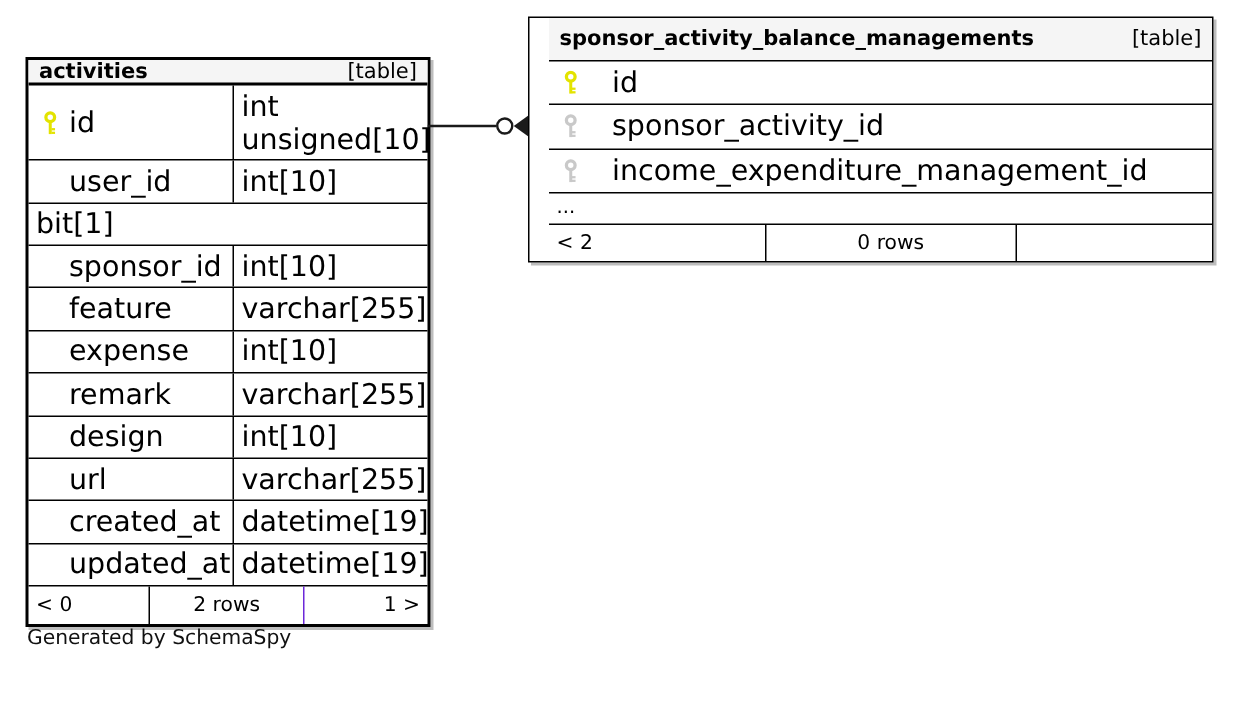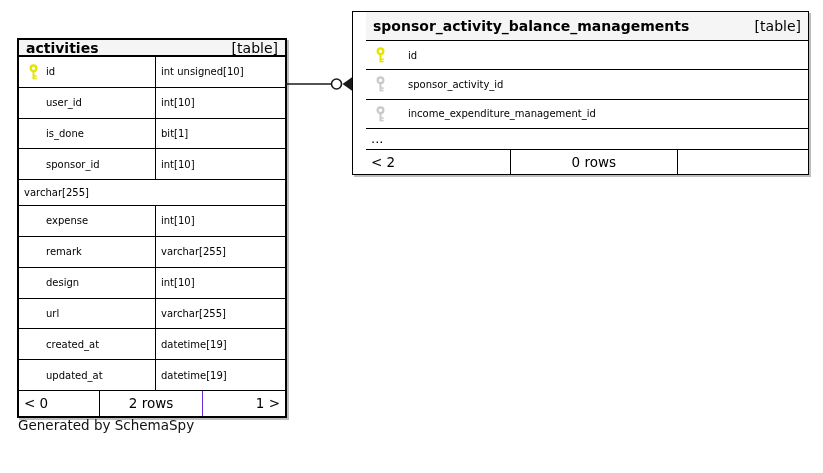--- a/index.html
+++ b/index.html
@@ -15,21 +15,21 @@
 
   .entity-header {
     display: flex; align-items: center; justify-content: space-between;
     background: #f5f5f5; padding: 0 7px; flex: none;
   }
   #activities-table .entity-header { height: 17px; border-bottom: 2px solid #000; }
   #sponsor-table .entity-header { height: 29px; border-bottom: 1px solid #000; }
   .entity-title { font-weight: bold; font-size: 14px; }
   .entity-tag { font-size: 14px; }
 
-  .col-row { display: flex; flex: 1 1 auto; align-items: stretch; border-bottom: 1px solid #000; font-size: 10px; }
+  .col-row { display: flex; flex: 1 1 auto; align-items: stretch; border-bottom: 1px solid #000; font-size: 19px; }
   .col-row:last-of-type { border-bottom: 1px solid #000; }
 
   
   .cell-name { width: 137px; flex: none; display: flex; align-items: center; padding-left: 9px; border-right: 1px solid #000; }
   .cell-type { flex: 1; display: flex; align-items: center; padding-left: 5px; }
 
   
   .cell-wide { flex: 1; display: flex; align-items: center; padding-left: 9px; }
   .cell-wide .keyspace { margin-right: 22px; }
 
@@ -83,34 +83,34 @@
   </div>
 
   <div class="col-row">
     <div class="cell-name">
         <span class="keyspace"></span>
         <span>user_id</span>
       </div>
     <div class="cell-type">int[10]</div>
   </div>
   <div class="col-row">
-    <div class="cell-name">
-        <span class="keyspace"></span>
-        <span>is_done</span>
-      </div>
     <div class="cell-type">bit[1]</div>
   </div>
   <div class="col-row">
     <div class="cell-name">
         <span class="keyspace"></span>
         <span>sponsor_id</span>
       </div>
     <div class="cell-type">int[10]</div>
   </div>
   <div class="col-row">
+    <div class="cell-name">
+        <span class="keyspace"></span>
+        <span>feature</span>
+      </div>
     <div class="cell-type">varchar[255]</div>
   </div>
   <div class="col-row">
     <div class="cell-name">
         <span class="keyspace"></span>
         <span>expense</span>
       </div>
     <div class="cell-type">int[10]</div>
   </div>
   <div class="col-row">

